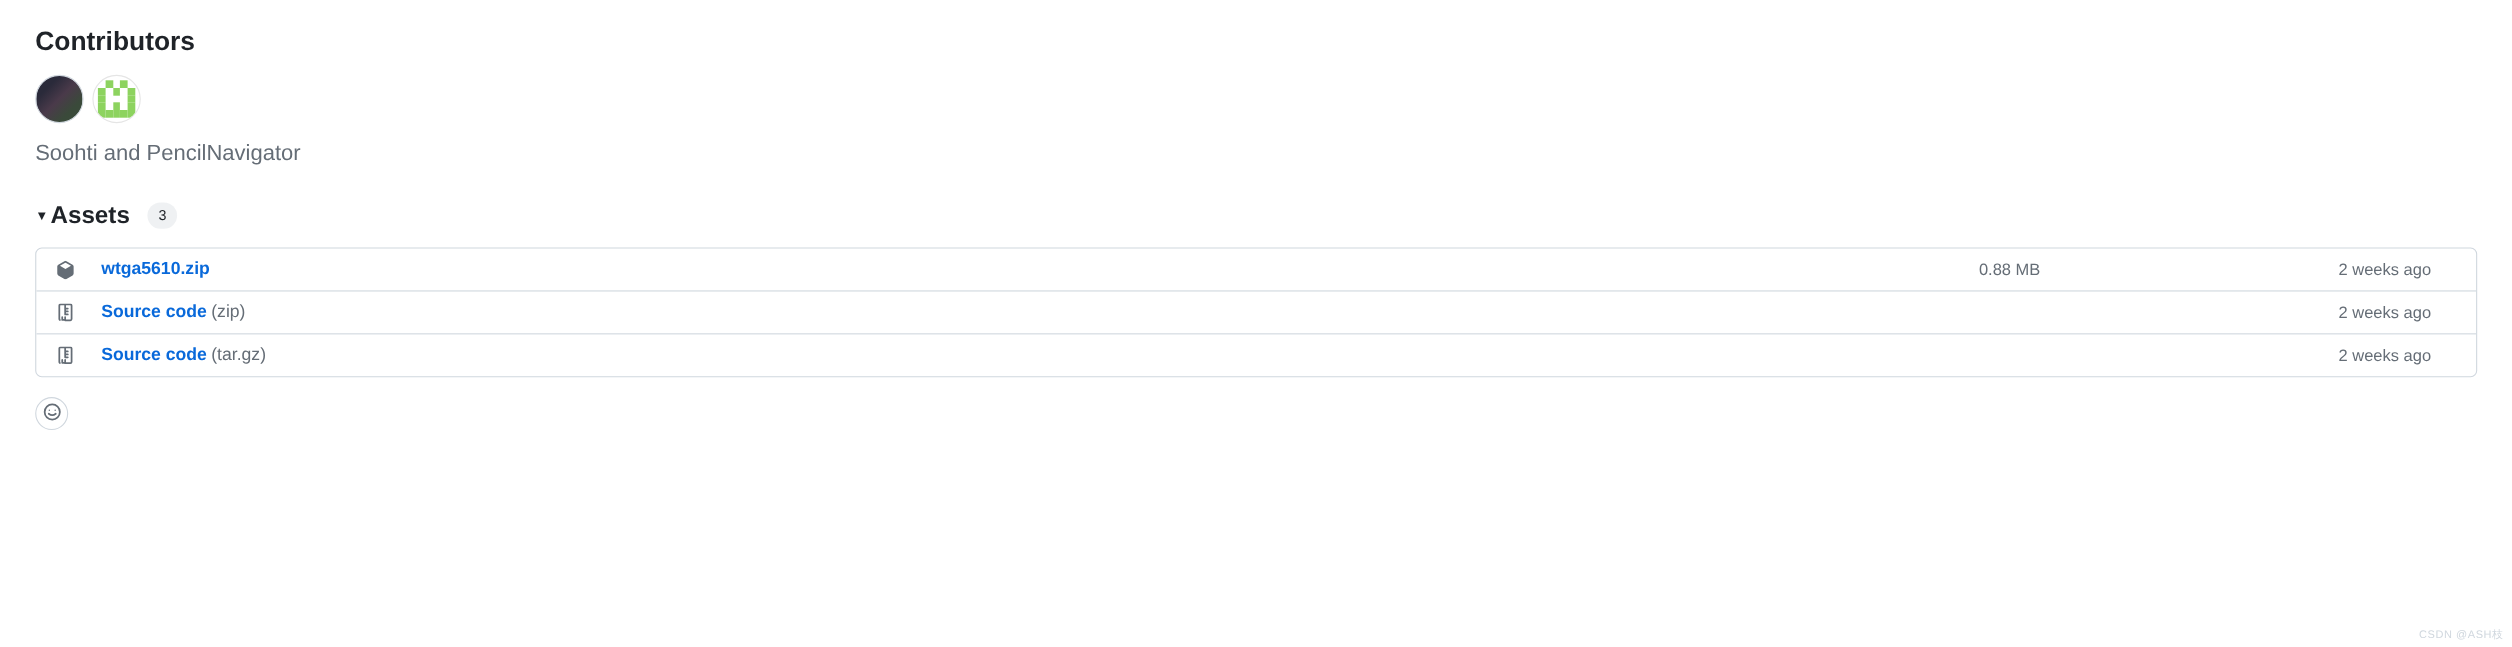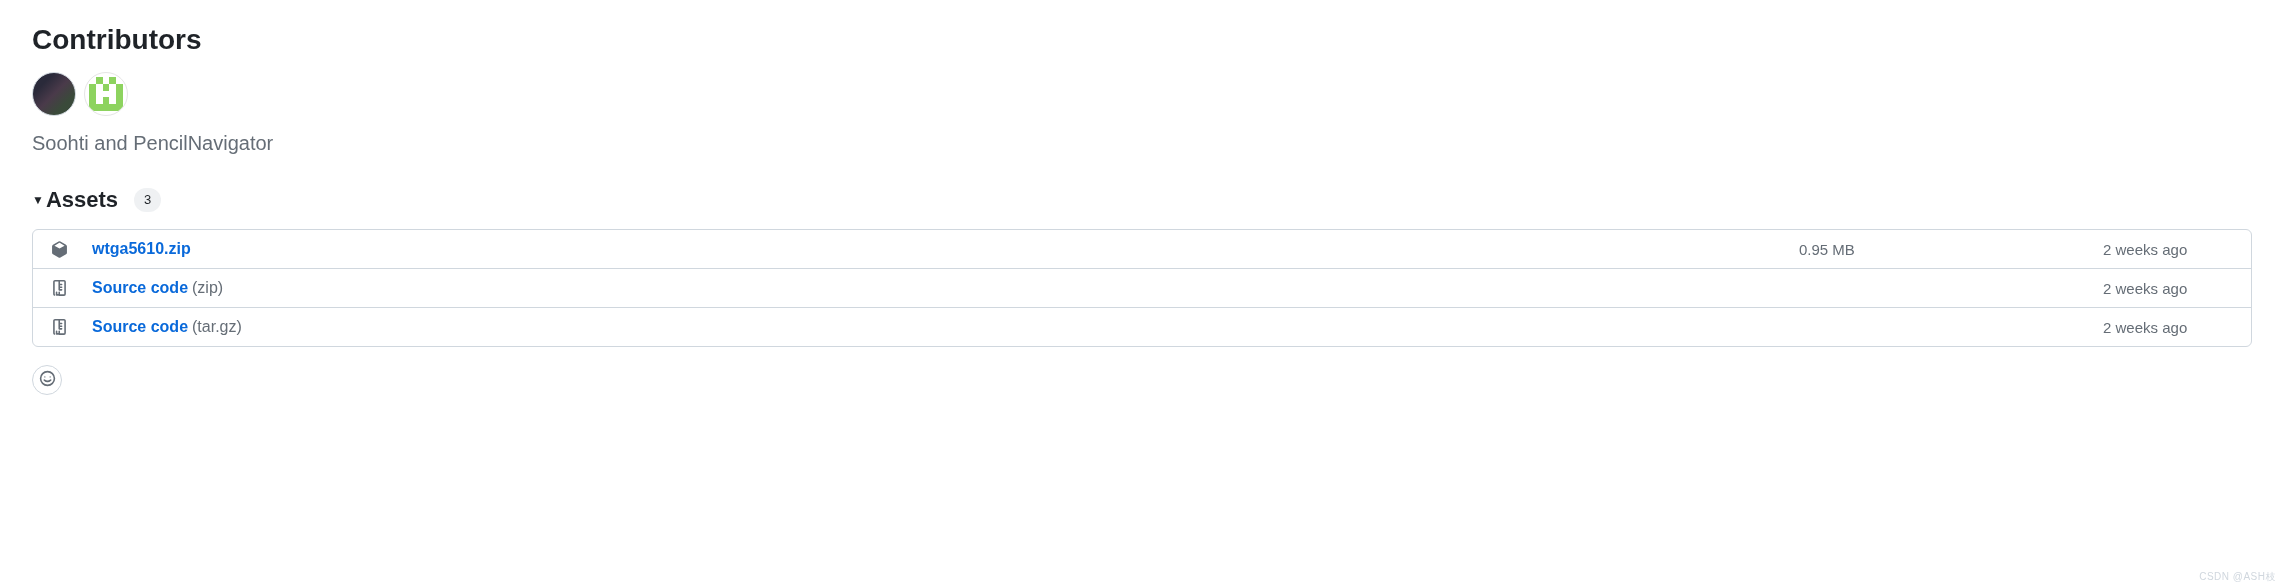--- a/index.html
+++ b/index.html
@@ -11,21 +11,21 @@
       font-family: -apple-system, BlinkMacSystemFont, "Segoe UI", Helvetica, Arial, sans-serif;
       color: #1f2328;
       background: #ffffff;
       padding: 24px 32px;
       font-size: 16px;
     }
     .contributors-section {
       margin-bottom: 32px;
     }
     .contributors-title {
-      font-size: 28px;
+      font-size: 24px;
       font-weight: 600;
       margin-bottom: 16px;
       color: #1f2328;
     }
     .avatars {
       display: flex;
       gap: 8px;
       margin-bottom: 16px;
     }
     .avatar {
@@ -138,21 +138,21 @@
     .asset-size {
       color: #656d76;
       font-size: 15px;
       width: 280px;
       text-align: left;
     }
     .asset-date {
       color: #656d76;
       font-size: 15px;
       width: 130px;
-      text-align: left;
+      text-align: center;
     }
     .reaction-bar {
       margin-top: 18px;
     }
     .reaction-button {
       width: 30px;
       height: 30px;
       border-radius: 50%;
       border: 1px solid #d0d7de;
       background: #ffffff;
@@ -235,21 +235,21 @@
     <div class="asset-row">
       <span class="asset-icon">
         <svg viewBox="0 0 16 16">
             <path d="M8.878.392a1.75 1.75 0 0 0-1.756 0l-5.25 3.045A1.75 1.75 0 0 0 1 4.951v6.098c0 .624.332 1.2.872 1.514l5.25 3.045a1.75 1.75 0 0 0 1.756 0l5.25-3.045c.54-.313.872-.89.872-1.514V4.951c0-.624-.332-1.2-.872-1.514L8.878.392ZM7.875 1.69a.25.25 0 0 1 .25 0l4.63 2.685L8 7.133 3.245 4.375l4.63-2.685ZM2.5 5.677v5.372c0 .09.047.171.125.216l4.625 2.683V8.432L2.5 5.677Zm6.25 8.271 4.625-2.683a.25.25 0 0 0 .125-.216V5.677L8.75 8.432v5.516Z"></path>
           </svg>
       </span>
       <div class="asset-name-group">
         <a class="asset-name">wtga5610.zip</a>
         <span class="asset-format"></span>
       </div>
-      <span class="asset-size">0.95 MB</span>
+      <span class="asset-size">0.88 MB</span>
       <span class="asset-date">2 weeks ago</span>
     </div>
 
     <div class="asset-row">
       <span class="asset-icon">
         <svg viewBox="0 0 16 16">
             <path d="M3.5 1.75v11.5c0 .09.048.173.126.217a.75.75 0 0 1-.752 1.298A1.748 1.748 0 0 1 2 13.25V1.75C2 .784 2.784 0 3.75 0h8.5C13.216 0 14 .784 14 1.75v11.5A1.75 1.75 0 0 1 12.25 15h-4.5a.75.75 0 0 1 0-1.5h4.5a.25.25 0 0 0 .25-.25V1.75a.25.25 0 0 0-.25-.25H8.5v2H10a.75.75 0 0 1 0 1.5H8.5v1H10a.75.75 0 0 1 0 1.5H8.5v1H10a.75.75 0 0 1 0 1.5H7.75a.75.75 0 0 1-.75-.75V1.5H3.75a.25.25 0 0 0-.25.25Zm1.75 9a.75.75 0 0 1 .75.75v1.75h1v-1.75a.75.75 0 0 1 1.5 0v2.5a.75.75 0 0 1-.75.75h-2.5a.75.75 0 0 1-.75-.75v-2.5a.75.75 0 0 1 .75-.75Z"></path>
           </svg>
       </span>
       <div class="asset-name-group">

